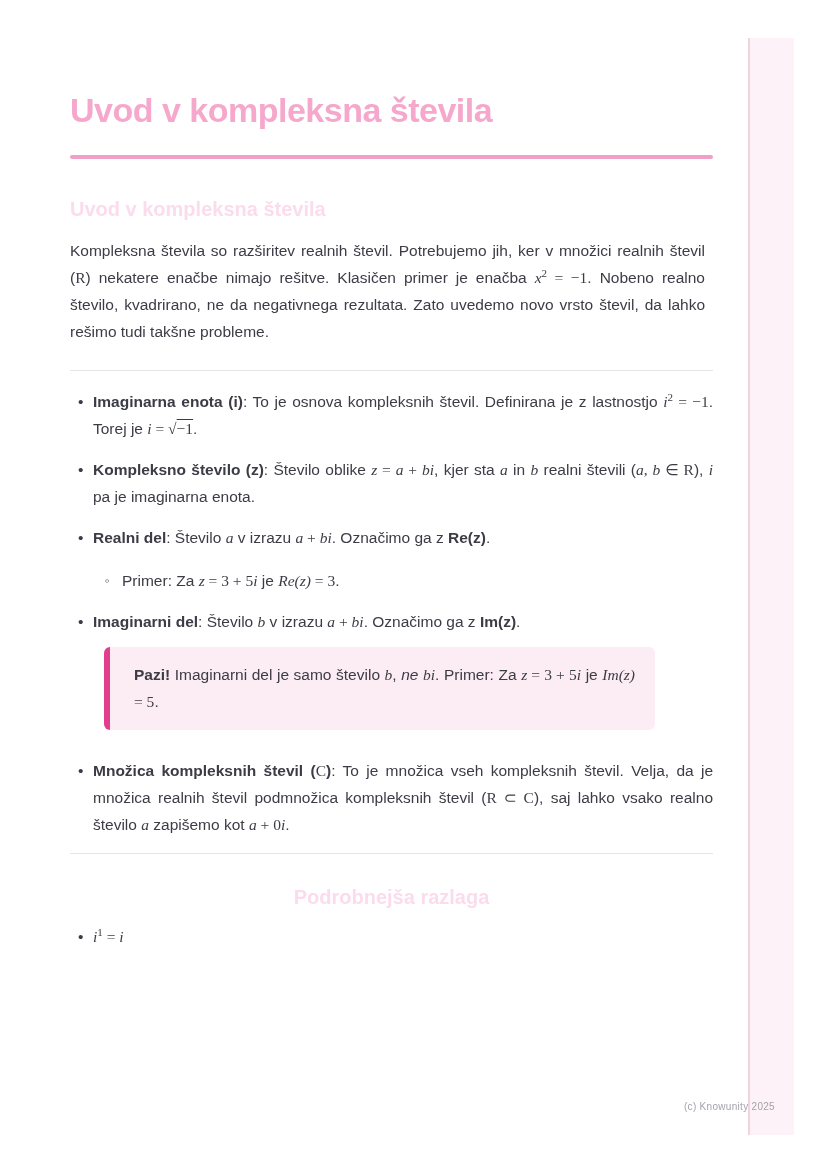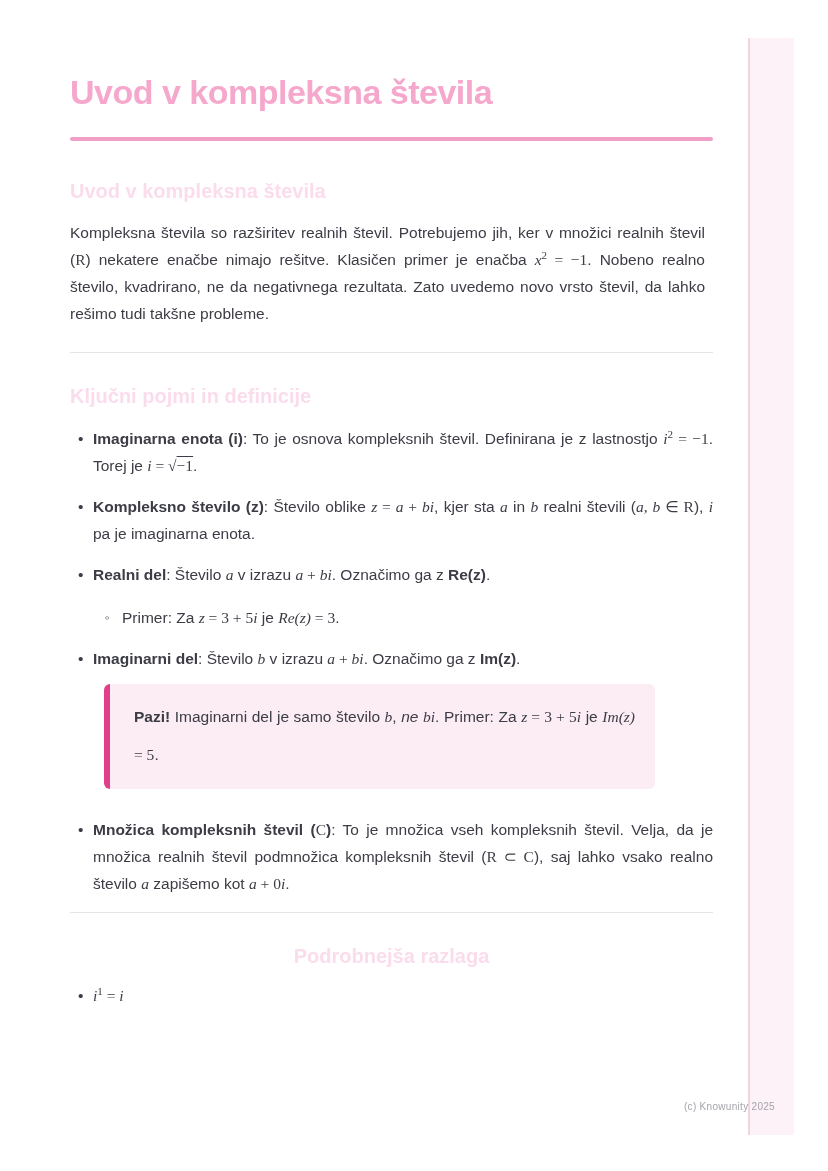--- a/index.html
+++ b/index.html
@@ -18,21 +18,21 @@
     top: 38px;
     width: 44px;
     height: 1097px;
     background: var(--stripe-fill, #fdf2f7);
     border-left: 2px solid var(--stripe-edge, #f0d5e1);
     z-index: 1;
   }
   .content {
     position: absolute;
     left: 70px;
-    top: 0;
+    top: 18px;
     width: 643px;
     z-index: 2;
   }
   h1.doc-title {
     margin: 72px 0 0 0;
     font-size: 34px;
     line-height: 41px;
     font-weight: 700;
     letter-spacing: -0.5px;
     color: var(--accent-title, #f5a7cc);
@@ -97,21 +97,21 @@
     padding: 0;
   }
   ul.sublist > li { display: flex; }
   .callout {
     margin: 12px 58px 0 34px;
     background: var(--callout-bg, #fcecf4);
     border-left: 6px solid var(--callout-bar, #e13f8b);
     border-radius: 6px;
     padding: 14px 20px 15px 24px;
     font-size: 15.5px;
-    line-height: 38px;
+    line-height: 27px;
     text-align: justify;
   }
   strong { font-weight: 700; }
   em.it { font-style: italic; }
   .math  { font-family: "Liberation Serif", serif; font-style: italic; }
   .mathrm{ font-family: "Liberation Serif", serif; font-style: normal; }
   sup.mathsup {
     font-family: "Liberation Serif", serif;
     font-style: normal;
     font-size: 11px;
@@ -143,21 +143,20 @@
   <div class="content">
 
     <h1 class="doc-title">Uvod v kompleksna števila</h1>
     <div class="title-rule"></div>
 
     <h2 class="sec sec-intro">Uvod v kompleksna števila</h2>
     <p class="body"><span>Kompleksna števila so razširitev realnih števil. Potrebujemo jih, ker v množici realnih števil (</span><span class="mathrm">R</span><span>) nekatere enačbe nimajo rešitve. Klasičen primer je enačba </span><span class="math">x</span><sup class="mathsup">2</sup><span class="mathrm"> = −1</span><span>. Nobeno realno število, kvadrirano, ne da negativnega rezultata. Zato uvedemo novo vrsto števil, da lahko rešimo tudi takšne probleme.</span></p>
 
     <hr class="divider">
 
-    <h2 class="sec sec-key">Ključni pojmi in definicije</h2>
 
     <ul class="list list-first">
       <li>
         <span class="marker">•</span>
         <div class="li-body"><strong>Imaginarna enota (i)</strong><span>: To je osnova kompleksnih števil. Definirana je z lastnostjo </span><span class="math">i</span><sup class="mathsup">2</sup><span class="mathrm"> = −1</span><span>. Torej je </span><span class="math">i</span><span class="mathrm"> = </span><span class="sqrt">√<span class="rad">−1</span></span><span>.</span></div>
       </li>
       <li>
         <span class="marker">•</span>
         <div class="li-body"><strong>Kompleksno število (z)</strong><span>: Število oblike </span><span class="math">z</span><span class="mathrm"> = </span><span class="math">a</span><span class="mathrm"> + </span><span class="math">bi</span><span>, kjer sta </span><span class="math">a</span><span> in </span><span class="math">b</span><span> realni števili (</span><span class="math">a</span><span class="mathrm">, </span><span class="math">b</span><span class="mathrm"> ∈ R</span><span>), </span><span class="math">i</span><span> pa je imaginarna enota.</span></div>
       </li>

